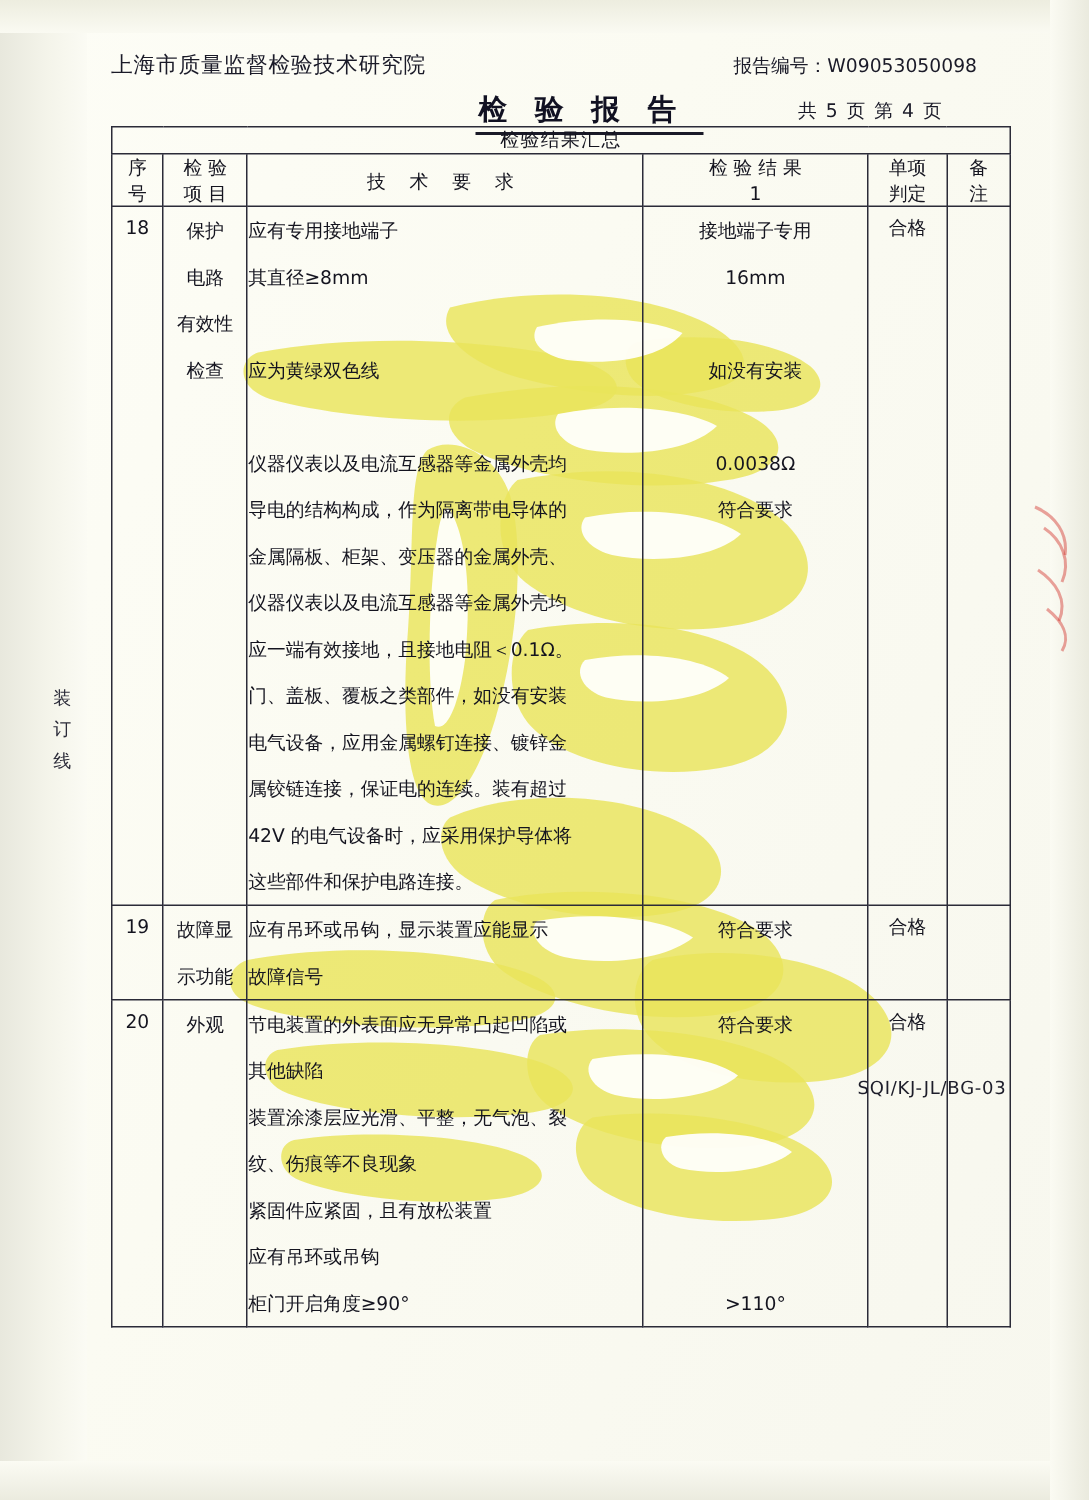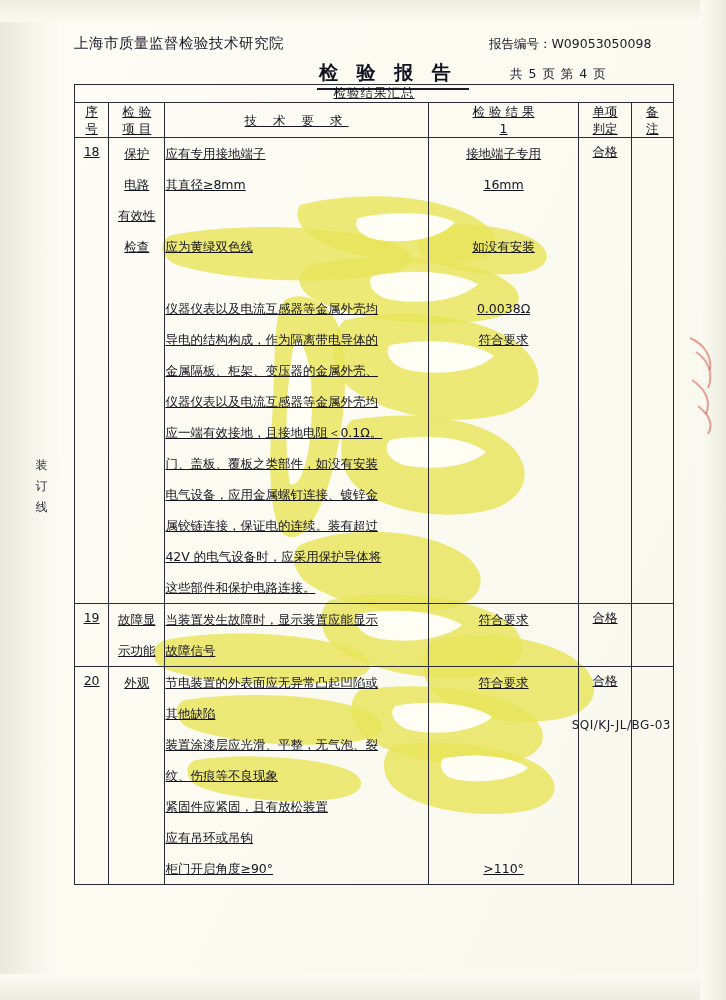--- a/index.html
+++ b/index.html
@@ -116,21 +116,21 @@
   .title-underline {
     position: absolute;
     left: 243px;
     top: 54px;
     width: 152px;
     height: 1.5px;
     background: #1a1a28;
   }
   .page-count {
     position: absolute;
-    left: 436px;
+    left: 458px;
     top: 32px;
     font-size: 12.5px;
     color: #1a1a28;
     letter-spacing: 1px;
     white-space: nowrap;
   }
 
   
   .side-vertical {
     position: absolute;
@@ -153,21 +153,20 @@
     width: 600px;
     border-collapse: collapse;
     table-layout: fixed;
   }
   table.report td, table.report th {
     border: 1px solid #2b2b38;
     vertical-align: top;
     padding: 0;
     font-weight: normal;
     color: #14141f;
-    text-decoration: underline;
   }
   .summary-row td {
     text-align: center;
     font-size: 12.5px;
     padding: 3px 0 4px 0;
     letter-spacing: 1px;
   }
   .hdr td {
     text-align: center;
     font-size: 12.5px;
@@ -367,21 +366,21 @@
           <td class="cell-remark"></td>
         </tr>
 
         <tr>
           <td class="cell-center">19</td>
           <td class="cell-item">
             <div>故障显</div>
             <div>示功能</div>
           </td>
           <td class="cell-req">
-            <div>当装置发生故障时，显示装置应能显示</div>
+            <div>应有吊环或吊钩，显示装置应能显示</div>
             <div>故障信号</div>
           </td>
           <td class="cell-res">
             <div>符合要求</div>
           </td>
           <td class="cell-judge">合格</td>
           <td class="cell-remark"></td>
         </tr>
 
         <tr>

